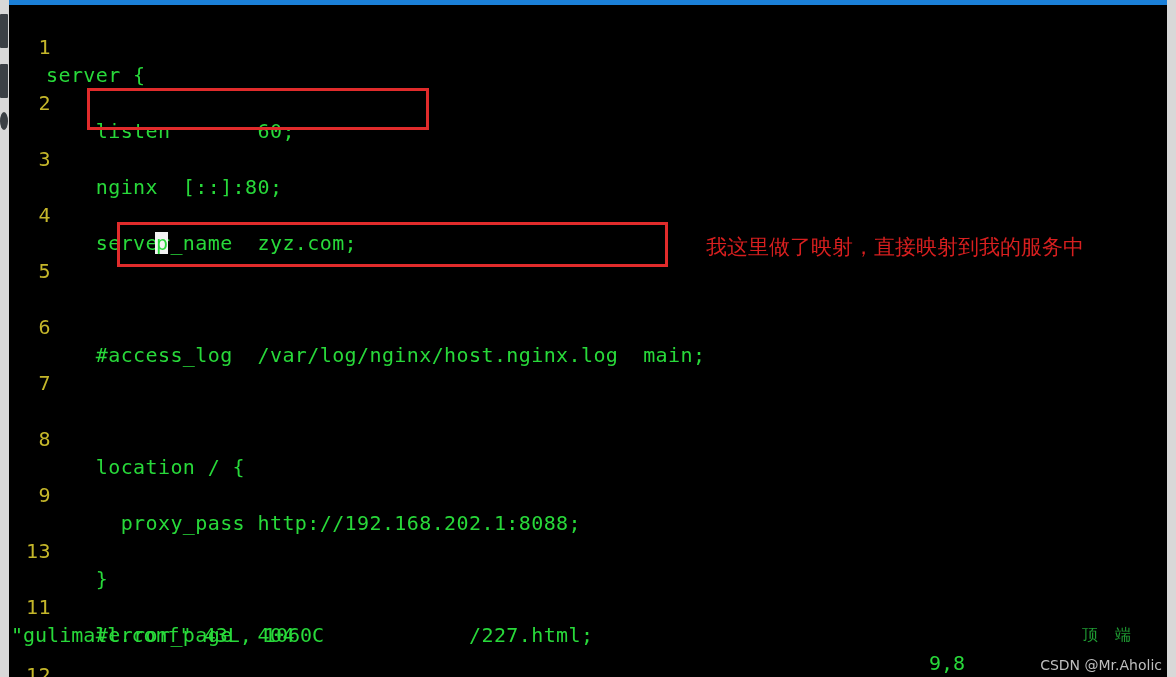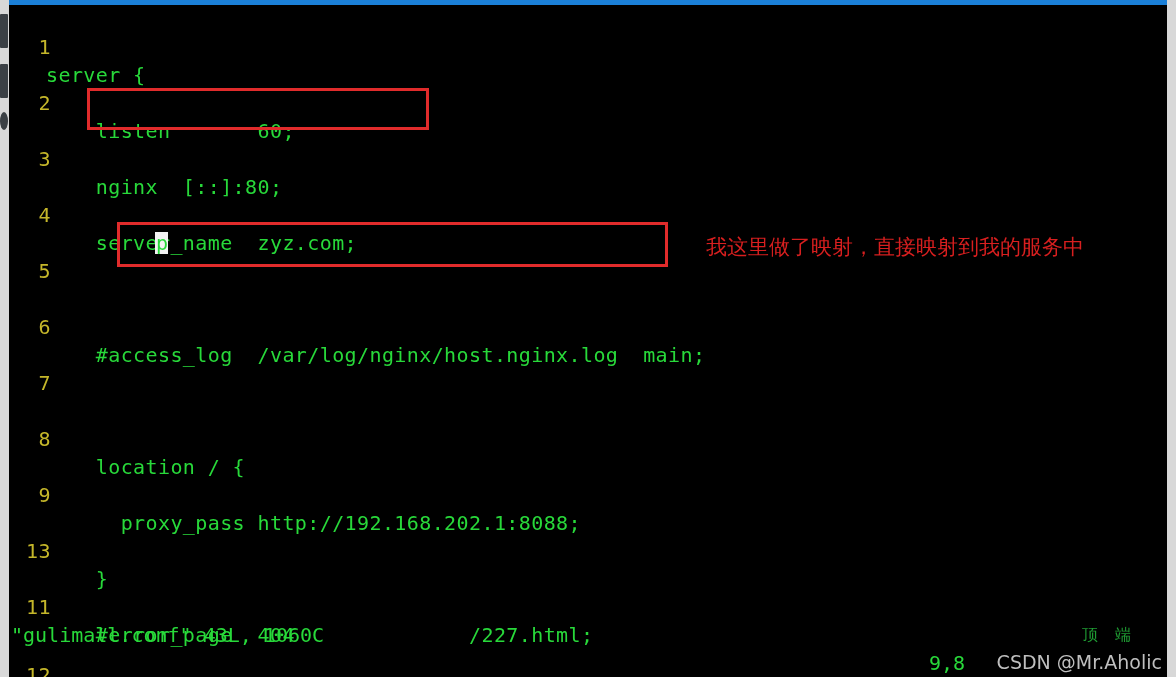--- a/index.html
+++ b/index.html
@@ -145,21 +145,21 @@
     color: #1f9c33;
     letter-spacing: 6px;
   }
 
   .watermark {
     position: absolute;
     right: 14px;
     bottom: 4px;
     color: #bfbfbf;
     font-family: "DejaVu Sans", "Liberation Sans", sans-serif;
-    font-size: 19px;
+    font-size: 14px;
     white-space: nowrap;
     z-index: 5;
   }
 </style>
 </head>
 <body>
 
 <div id="screen">
 
   <div class="top-accent"></div>

